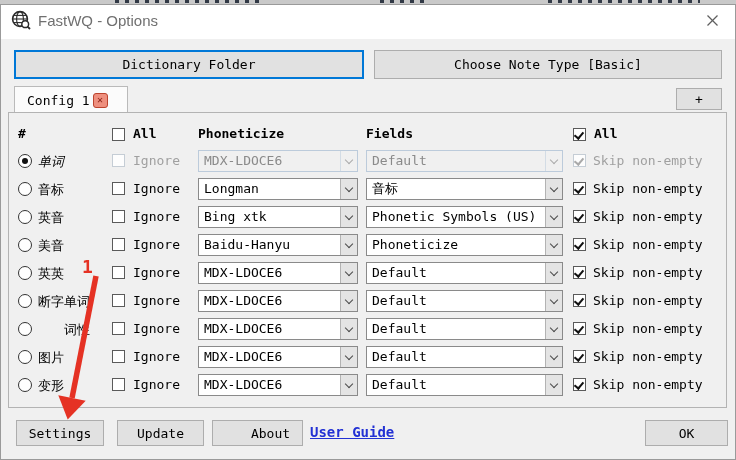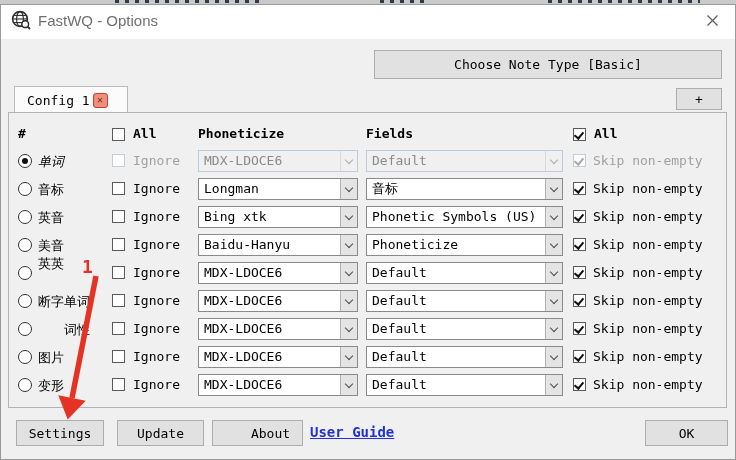--- a/index.html
+++ b/index.html
@@ -108,20 +108,21 @@
     <line x1="16.6" y1="16.6" x2="19" y2="19" stroke="#2b2b2b" stroke-width="1.8"></line>
   </svg>
   <div class="title-text">FastWQ - Options</div>
   <div class="close-btn">
     <svg width="11" height="11" viewBox="0 0 11 11">
       <line x1="0.5" y1="0.5" x2="10.5" y2="10.5" stroke="#5f5f5f" stroke-width="1.2"></line>
       <line x1="10.5" y1="0.5" x2="0.5" y2="10.5" stroke="#5f5f5f" stroke-width="1.2"></line>
     </svg>
   </div>
 
+  <div class="btn btn-focus btn-dict">Dictionary Folder</div>
   <div class="btn btn-note">Choose Note Type [Basic]</div>
 
   <div class="tab">
     <span>Config 1</span>
     <span class="tab-close">✕</span>
   </div>
   <div class="btn plus-btn">+</div>
 
   <div class="pane"></div>
 
@@ -219,21 +220,21 @@
             <i class="chev"></i>
           </span>
      </span>
      <span class="cb checked " style="left:573px;top:238px;">
           <span class="tick"></span>
         </span>
      <span class="row-label " style="left:593px;top:237px;">Skip non-empty</span>
       </div>
       <div>
         <span class="radio " style="left:18px;top:266px;"></span>
-     <span class="row-label" style="left:38px;top:255px;">英英</span>
+     <span class="row-label" style="left:38px;top:265px;">英英</span>
      <span class="cb  " style="left:112px;top:266px;"></span>
      <span class="row-label " style="left:133px;top:265px;">Ignore</span>
      <span class="combo " style="left:198px;top:262px;width:160px;">
         <span>MDX-LDOCE6</span>
         <span class="combo-btn">
             <i class="chev"></i>
           </span>
      </span>
      <span class="combo " style="left:366px;top:262px;width:197px;">
         <span>Default</span>

